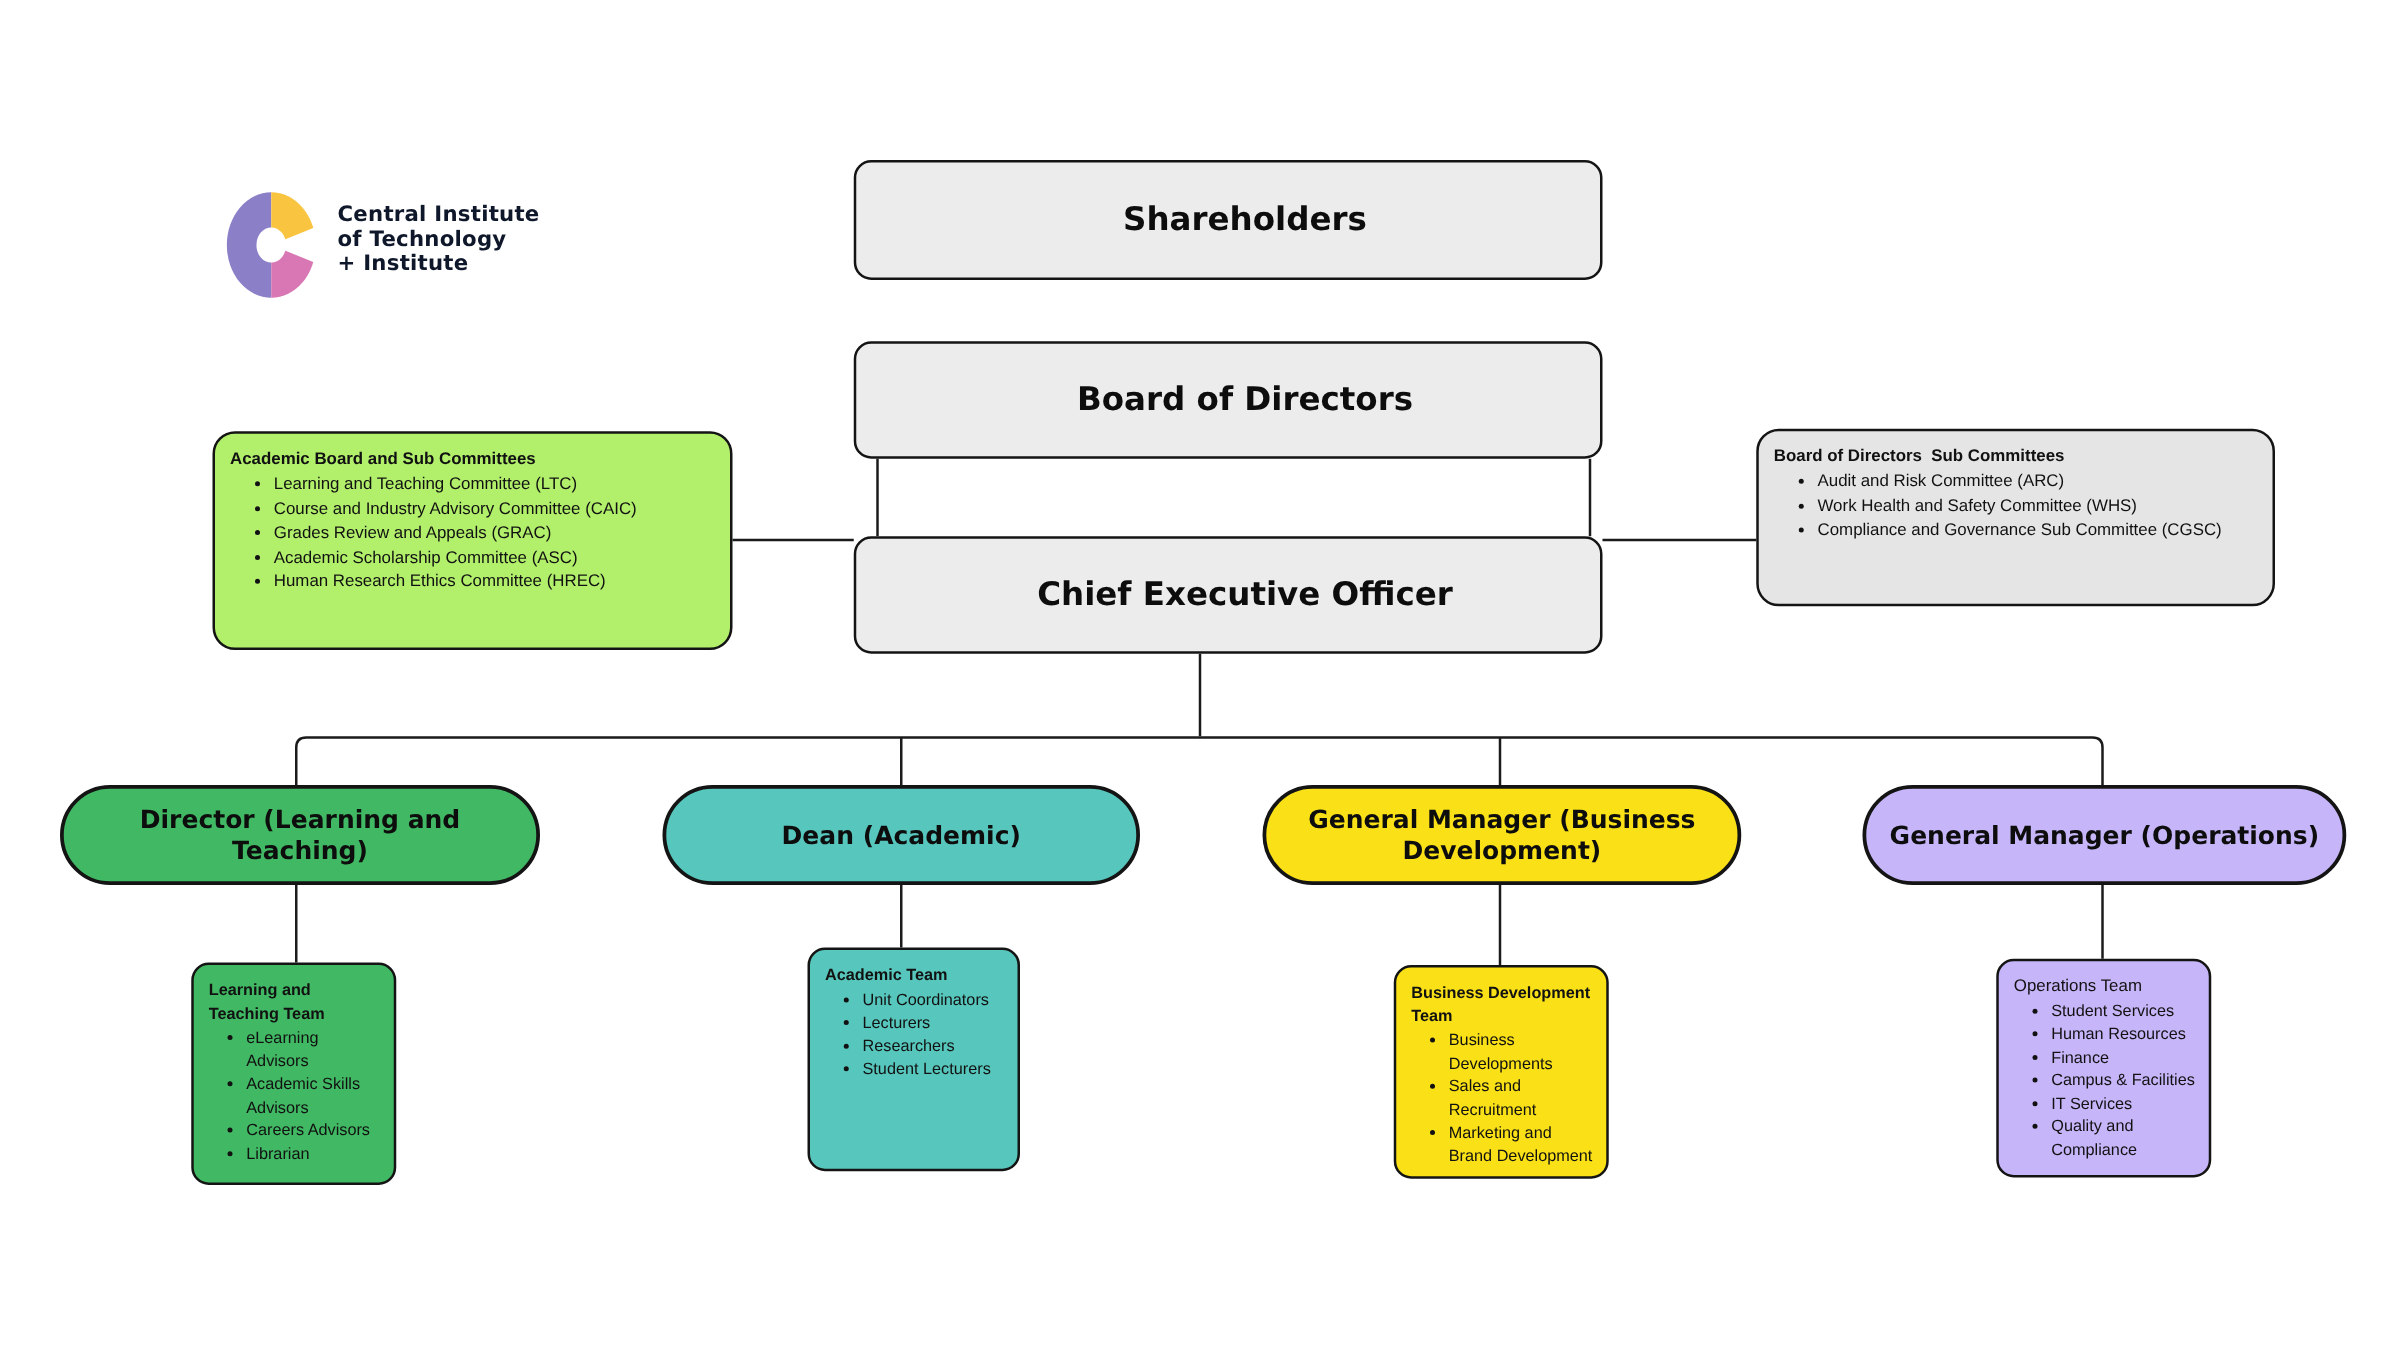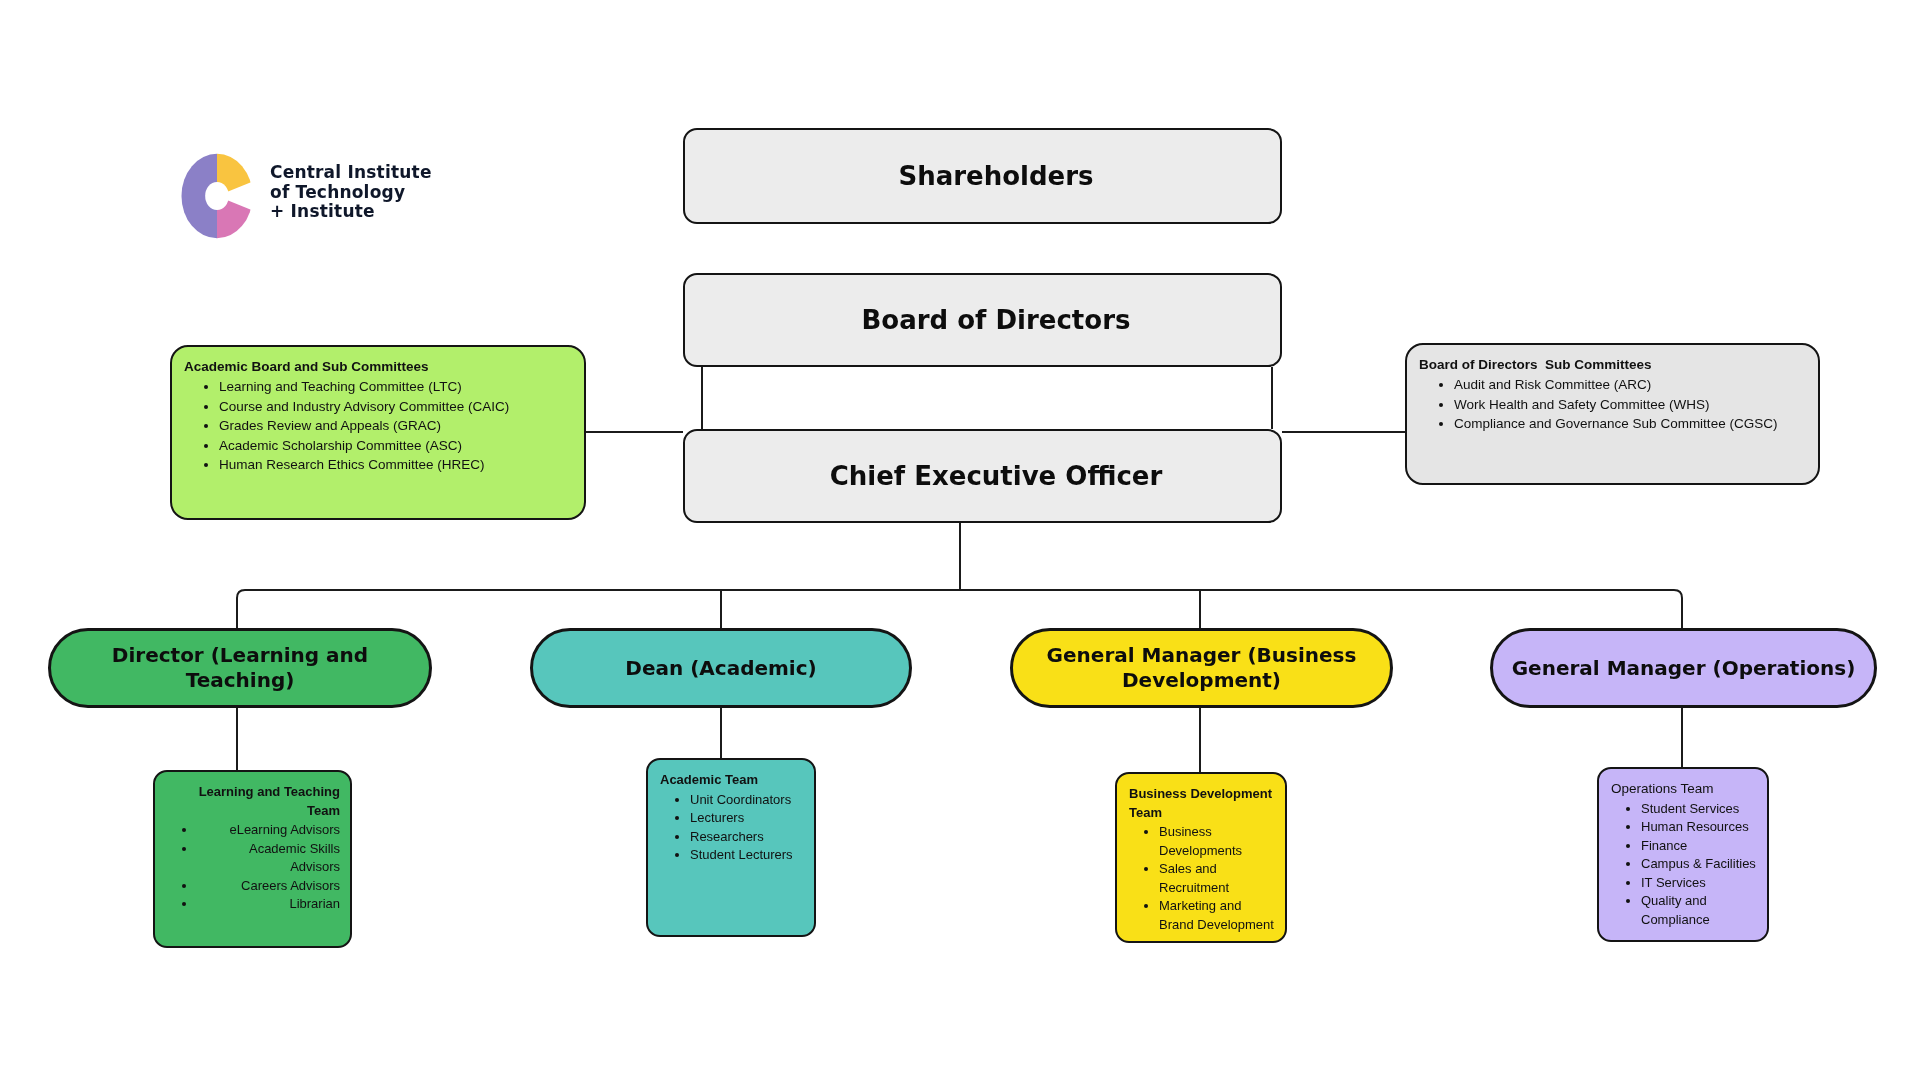--- a/index.html
+++ b/index.html
@@ -42,21 +42,21 @@
   .pill.b2{left:1010px;width:383px;background:#f9e017;}
   .pill.b3{left:1490px;width:387px;background:#c6b5f8;}
 
   
   .tbox{position:absolute;border:2px solid #141414;border-radius:14px;box-sizing:border-box;
         padding:11px 10px 8px 12px;font-size:13px;line-height:18.5px;}
   .tbox .t-title{font-weight:bold;}
   .tbox .t-title.regular{font-weight:normal;font-size:13.5px;}
   .tbox ul{margin:1px 0 0 0;padding:0 0 0 30px;}
   .tbox li{margin:0;}
-  .tbox.b0{left:153px;top:770px;width:199px;height:178px;background:#41b863;text-align:right;}
+  .tbox.b0{left:153px;top:770px;width:164px;height:178px;background:#41b863;}
   .tbox.b1{left:646px;top:758px;width:170px;height:179px;background:#57c6bc;}
   .tbox.b2{left:1115px;top:772px;width:172px;height:171px;background:#f9e017;}
   .tbox.b3{left:1597px;top:767px;width:172px;height:175px;background:#c6b5f8;}
 </style>
 </head>
 <body>
 
 <div class="abs" style="left:0;top:0;width:1920px;height:1080px;">
 
   <svg class="connectors" viewBox="0 0 1920 1080">

